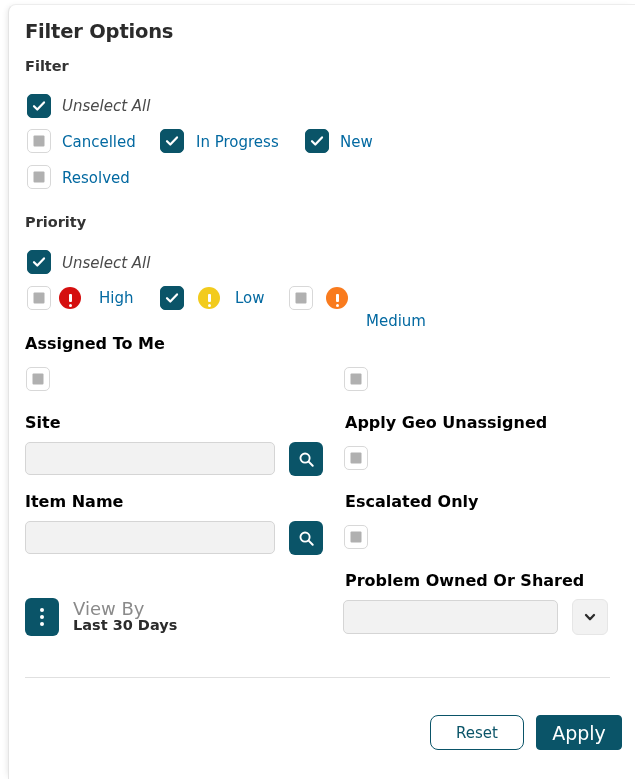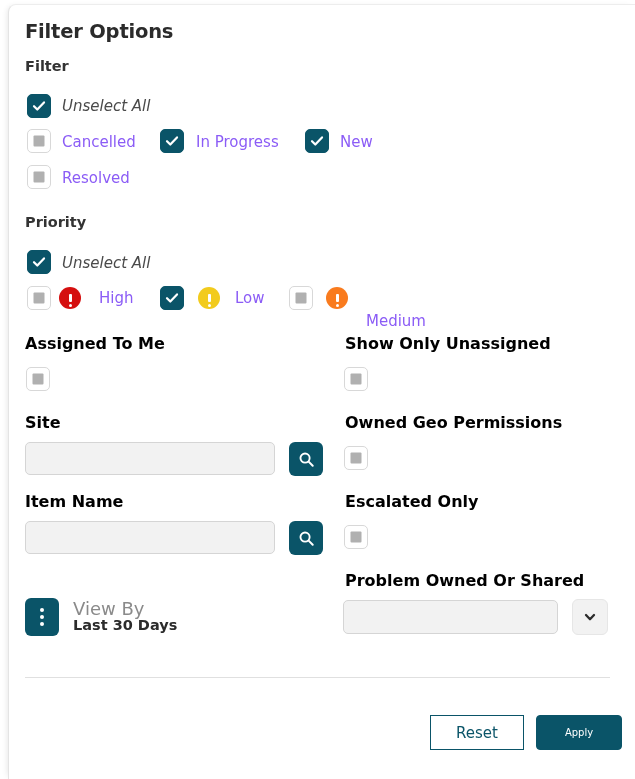--- a/index.html
+++ b/index.html
@@ -81,21 +81,21 @@
     left: 50%; top: 50%;
     transform: translate(-50%,-50%);
     width: 11px; height: 11px;
     background: #b0b0b0;
     border-radius: 1px;
   }
 
   .cb-text {
     position: absolute;
     font-size: 15px;
-    color: #8b5cf6;
+    color: #0369a1;
     white-space: nowrap;
   }
   .cb-text.italic {
     font-style: italic;
     color: #4a4a4a;
   }
 
   
   .pri {
     position: absolute;
@@ -196,35 +196,35 @@
     background: #e0e0e0;
   }
 
   
   .btn-reset {
     position: absolute;
     left: 430px; top: 715px;
     width: 94px; height: 35px;
     background: #ffffff;
     border: 1px solid #0a5468;
-    border-radius: 0;
+    border-radius: 8px;
     color: #0a5468;
     font-size: 15px;
     cursor: pointer;
     font-family: "DejaVu Sans", "Liberation Sans", sans-serif;
   }
   .btn-apply {
     position: absolute;
     left: 536px; top: 715px;
     width: 86px; height: 35px;
     background: #0a5468;
     border: 1px solid #0a5468;
     border-radius: 4px;
     color: #ffffff;
-    font-size: 10px;
+    font-size: 19px;
     cursor: pointer;
     font-family: "DejaVu Sans", "Liberation Sans", sans-serif;
   }
 </style>
 </head>
 <body>
 
 <div id="panel">
   <div id="panel-edge"></div>
 
@@ -298,35 +298,34 @@
     <div class="pri" style="left:326px; top:287px; background:#f97b1e;">
       <span class="bang"></span>
     </div>
     <div class="cb-text" style="left:366px; top:289px;margin-top:23px;">Medium</div>
 
     <div class="field-label" style="left:25px; top:334px;">Assigned To Me</div>
     <div class="cb off" style="left:26px; top:367px;">
       <span class="inner"></span>
     </div>
 
-    <div class="field-label" style="left:345px; top:334px;">Show Only Unassigned</div>
     <div class="cb off" style="left:344px; top:367px;">
       <span class="inner"></span>
     </div>
 
     <div class="field-label" style="left:25px; top:413px;">Site</div>
     <input class="tinput" style="left: 25px; top: 442px; width: 250px;" type="text" placeholder="">
     <button class="sq-btn" style="left:289px; top:442px;">
       <svg width="17" height="17" viewBox="0 0 20 20">
         <circle cx="8.3" cy="8.3" r="5.4" stroke="#ffffff" stroke-width="2.2" fill="none"></circle>
         <line x1="12.5" y1="12.5" x2="17.3" y2="17.3" stroke="#ffffff" stroke-width="2.4" stroke-linecap="round"></line>
       </svg>
     </button>
 
-    <div class="field-label" style="left:345px; top:413px;">Owned Geo Permissions</div>
+    <div class="field-label" style="left:345px; top:413px;">Apply Geo Unassigned</div>
     <div class="cb off" style="left:344px; top:446px;">
       <span class="inner"></span>
     </div>
 
     <div class="field-label" style="left:25px; top:492px;">Item Name</div>
     <input class="tinput" style="left: 25px; top: 521px; width: 250px;" type="text" placeholder="">
     <button class="sq-btn" style="left:289px; top:521px;">
       <svg width="17" height="17" viewBox="0 0 20 20">
         <circle cx="8.3" cy="8.3" r="5.4" stroke="#ffffff" stroke-width="2.2" fill="none"></circle>
         <line x1="12.5" y1="12.5" x2="17.3" y2="17.3" stroke="#ffffff" stroke-width="2.4" stroke-linecap="round"></line>

